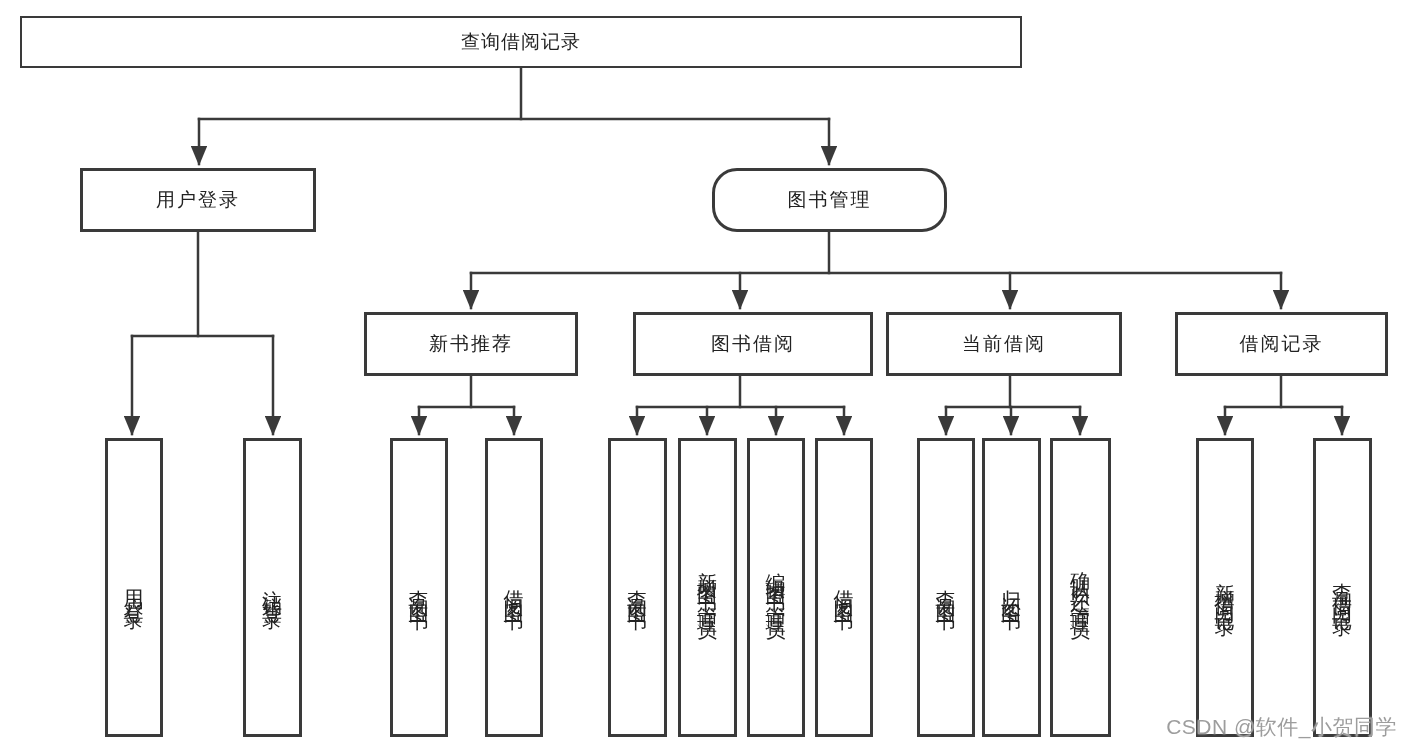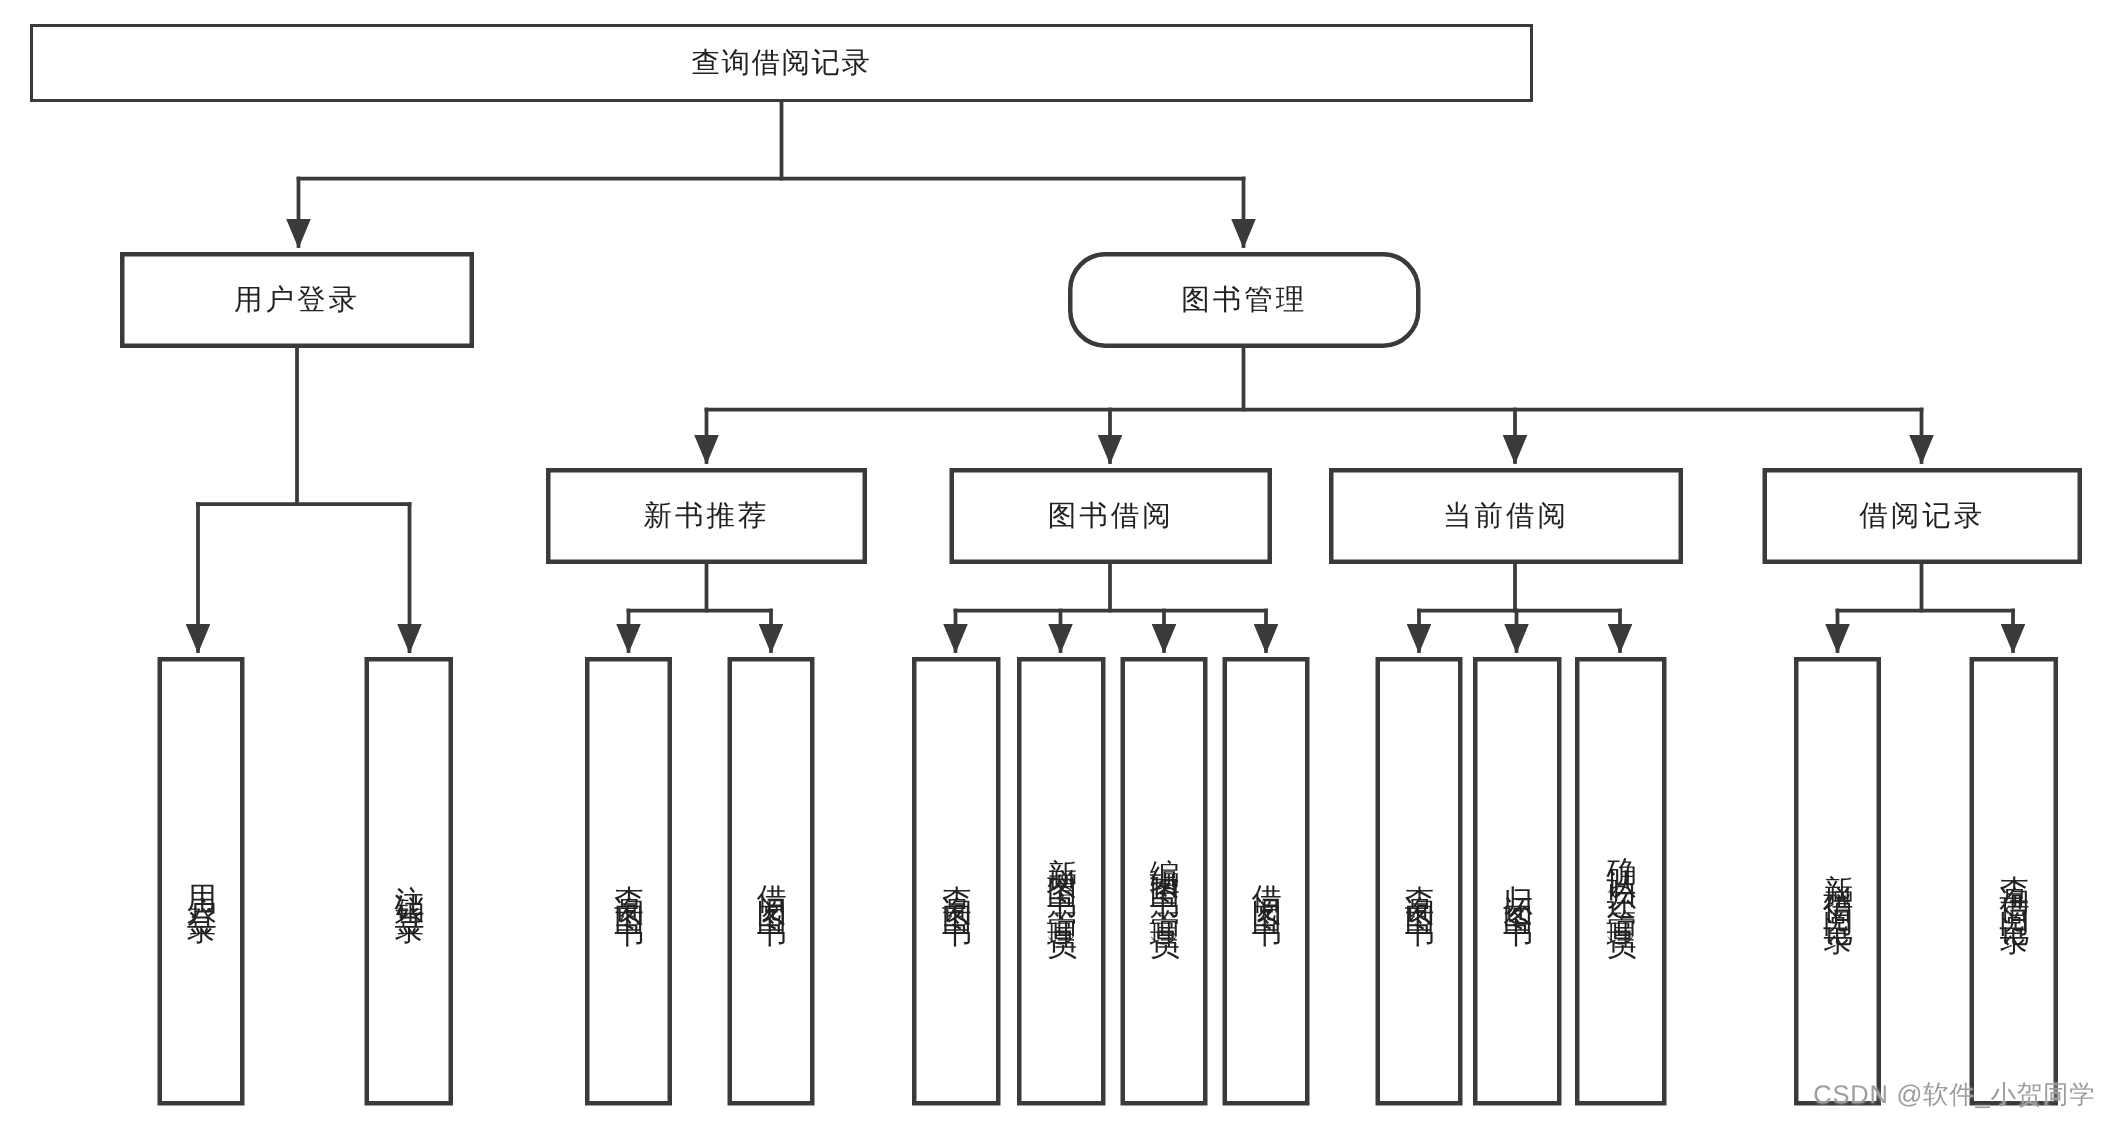--- a/index.html
+++ b/index.html
@@ -25,21 +25,21 @@
     writing-mode:vertical-rl;
     text-orientation:mixed;
     font-size:20px;
     letter-spacing:7px;
     line-height:1;
     padding:8px 0;
   }
   .watermark{
     position:absolute;
     right:8px;bottom:6px;
-    font-size:17px;
+    font-size:21px;
     color:#9d9d9d;
     letter-spacing:0.5px;
     text-shadow:0 0 2px #ffffff;
   }
 </style>
 </head>
 <body>
 
 <div id="canvas">
 
@@ -92,21 +92,21 @@
       <line x1="1342" y1="407" x2="1342" y2="434" marker-end="url(#arw)"></line>
     </g>
   </svg>
 
   <div class="node root-node" style="left:20px;top:16px;width:1002px;height:52px;">查询借阅记录</div>
 
   <div class="node h-node" style="left:80px;top:168px;width:236px;height:64px;">用户登录</div>
   <div class="node h-node" style="left:712px;top:168px;width:235px;height:64px;border-radius:25px;">图书管理</div>
 
   <div class="node h-node" style="left:364px;top:312px;width:214px;height:64px;">新书推荐</div>
-  <div class="node h-node" style="left:633px;top:312px;width:215px;height:64px;">图书借阅</div>
+  <div class="node h-node" style="left:633px;top:312px;width:240px;height:64px;">图书借阅</div>
   <div class="node h-node" style="left:886px;top:312px;width:236px;height:64px;">当前借阅</div>
   <div class="node h-node" style="left:1175px;top:312px;width:213px;height:64px;text-align:right;">借阅记录</div>
 
   <div class="node v-node" style="left:105px;top:438px;width:58px;height:299px;">用户登录</div>
   <div class="node v-node" style="left:243px;top:438px;width:59px;height:299px;">注销登录</div>
 
   <div class="node v-node" style="left:390px;top:438px;width:58px;height:299px;">查询图书</div>
   <div class="node v-node" style="left:485px;top:438px;width:58px;height:299px;">借阅图书</div>
 
   <div class="node v-node" style="left:608px;top:438px;width:59px;height:299px;">查询图书</div>

